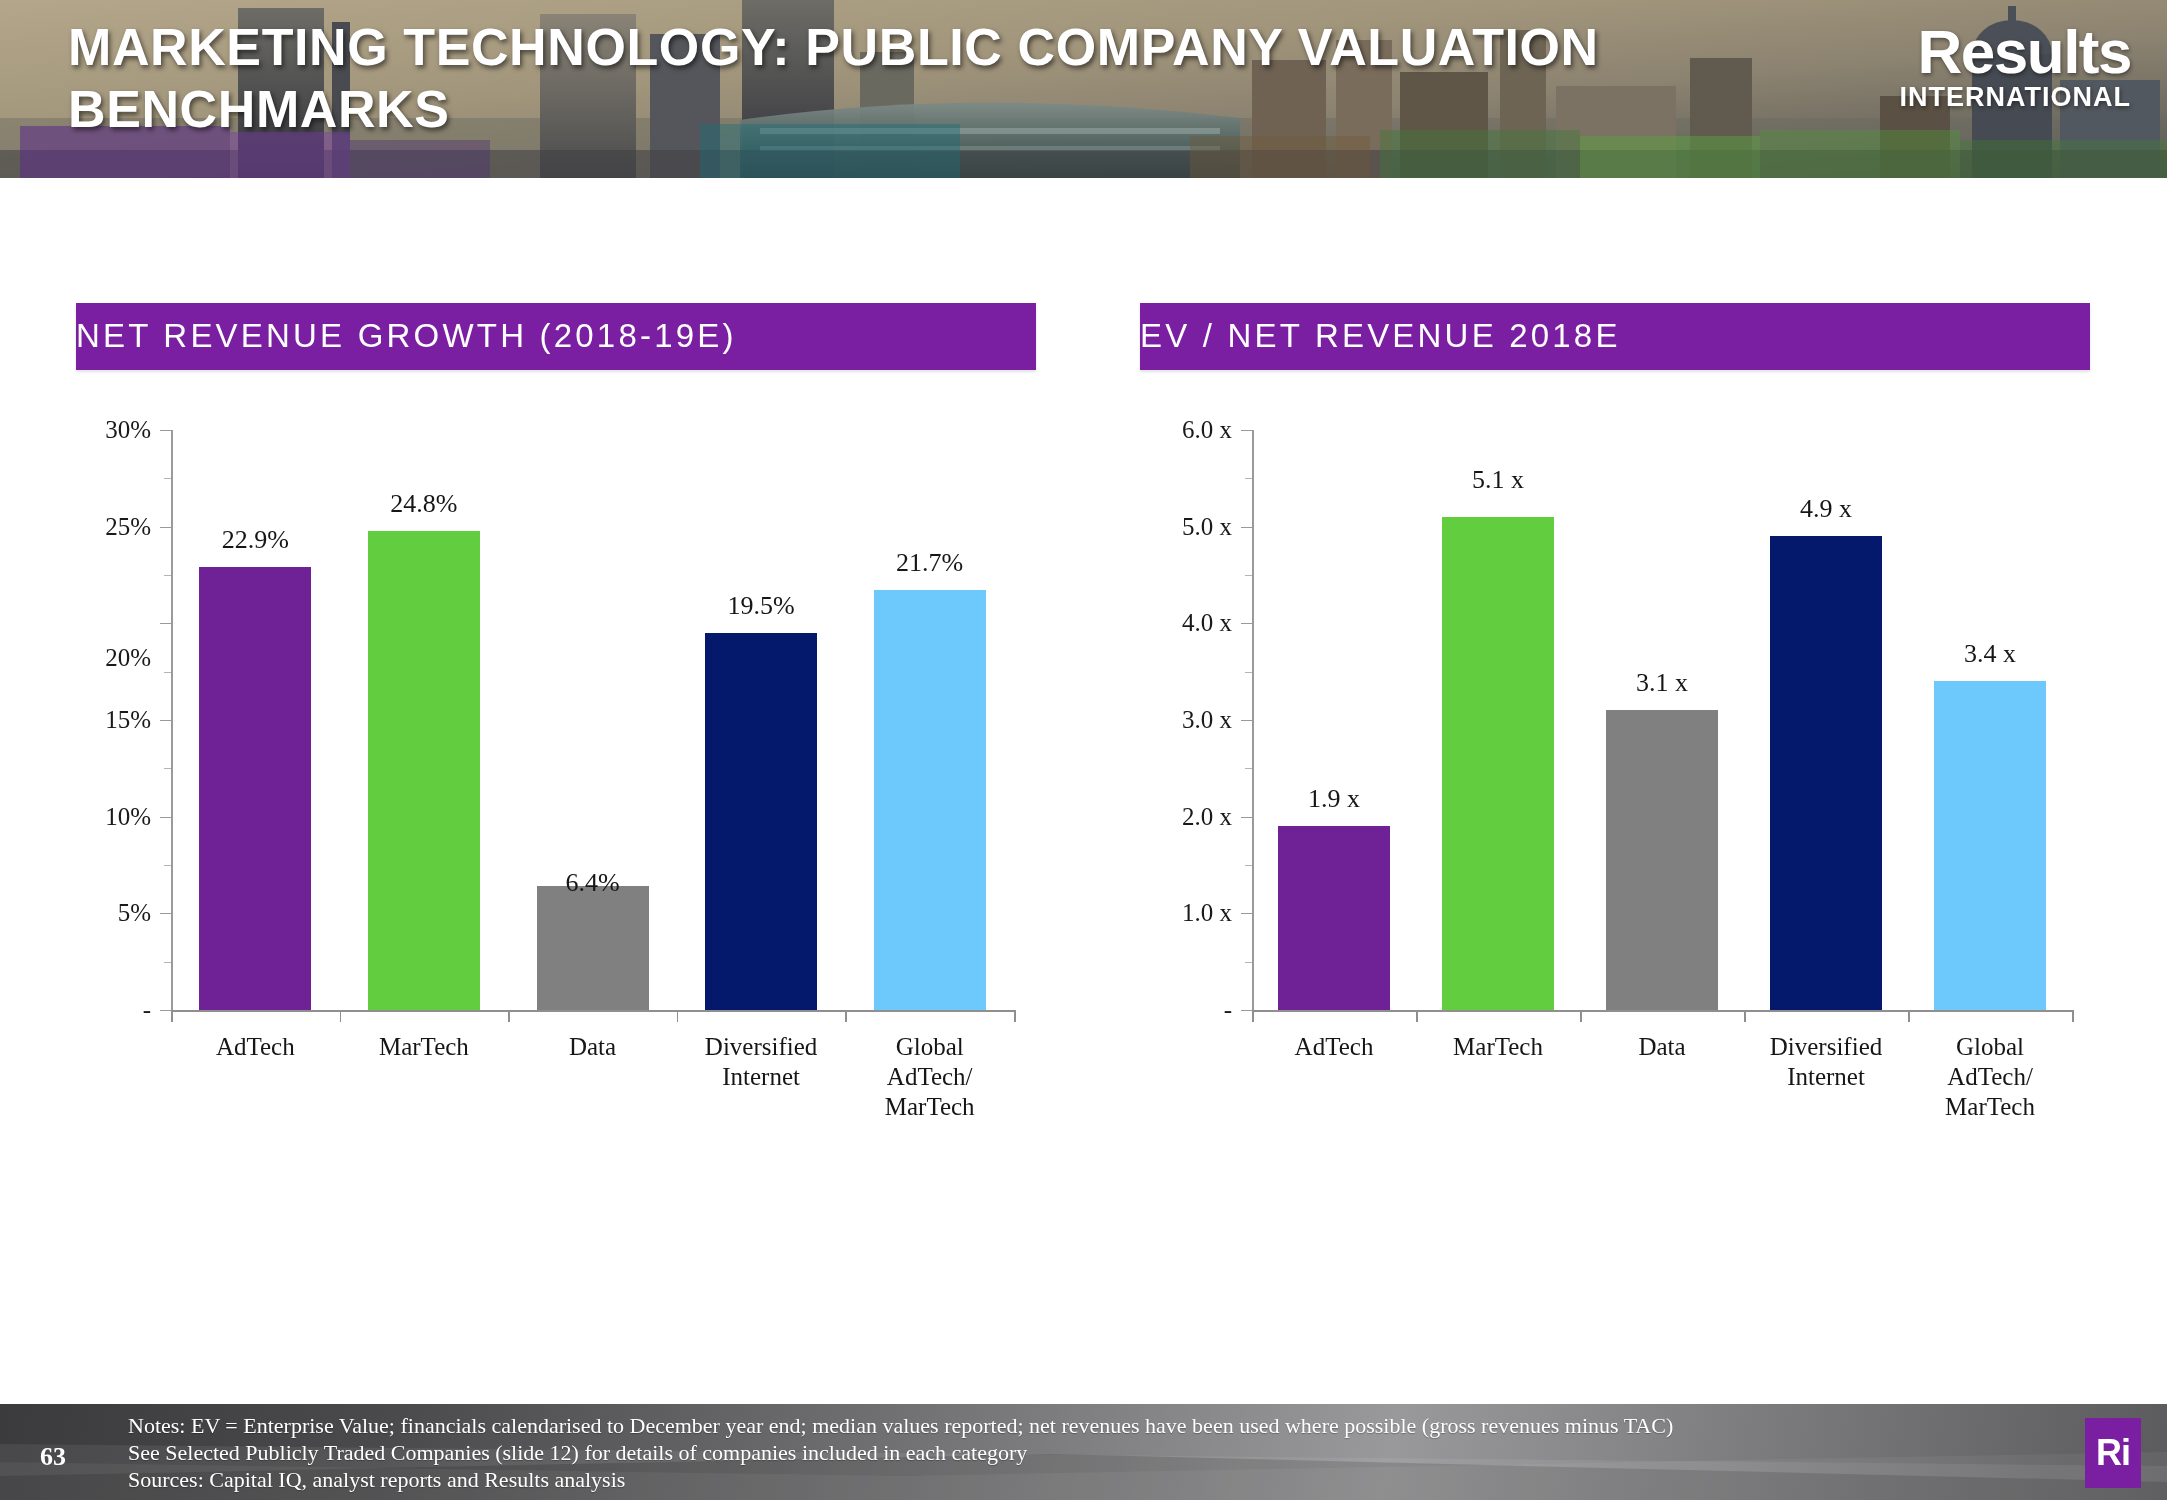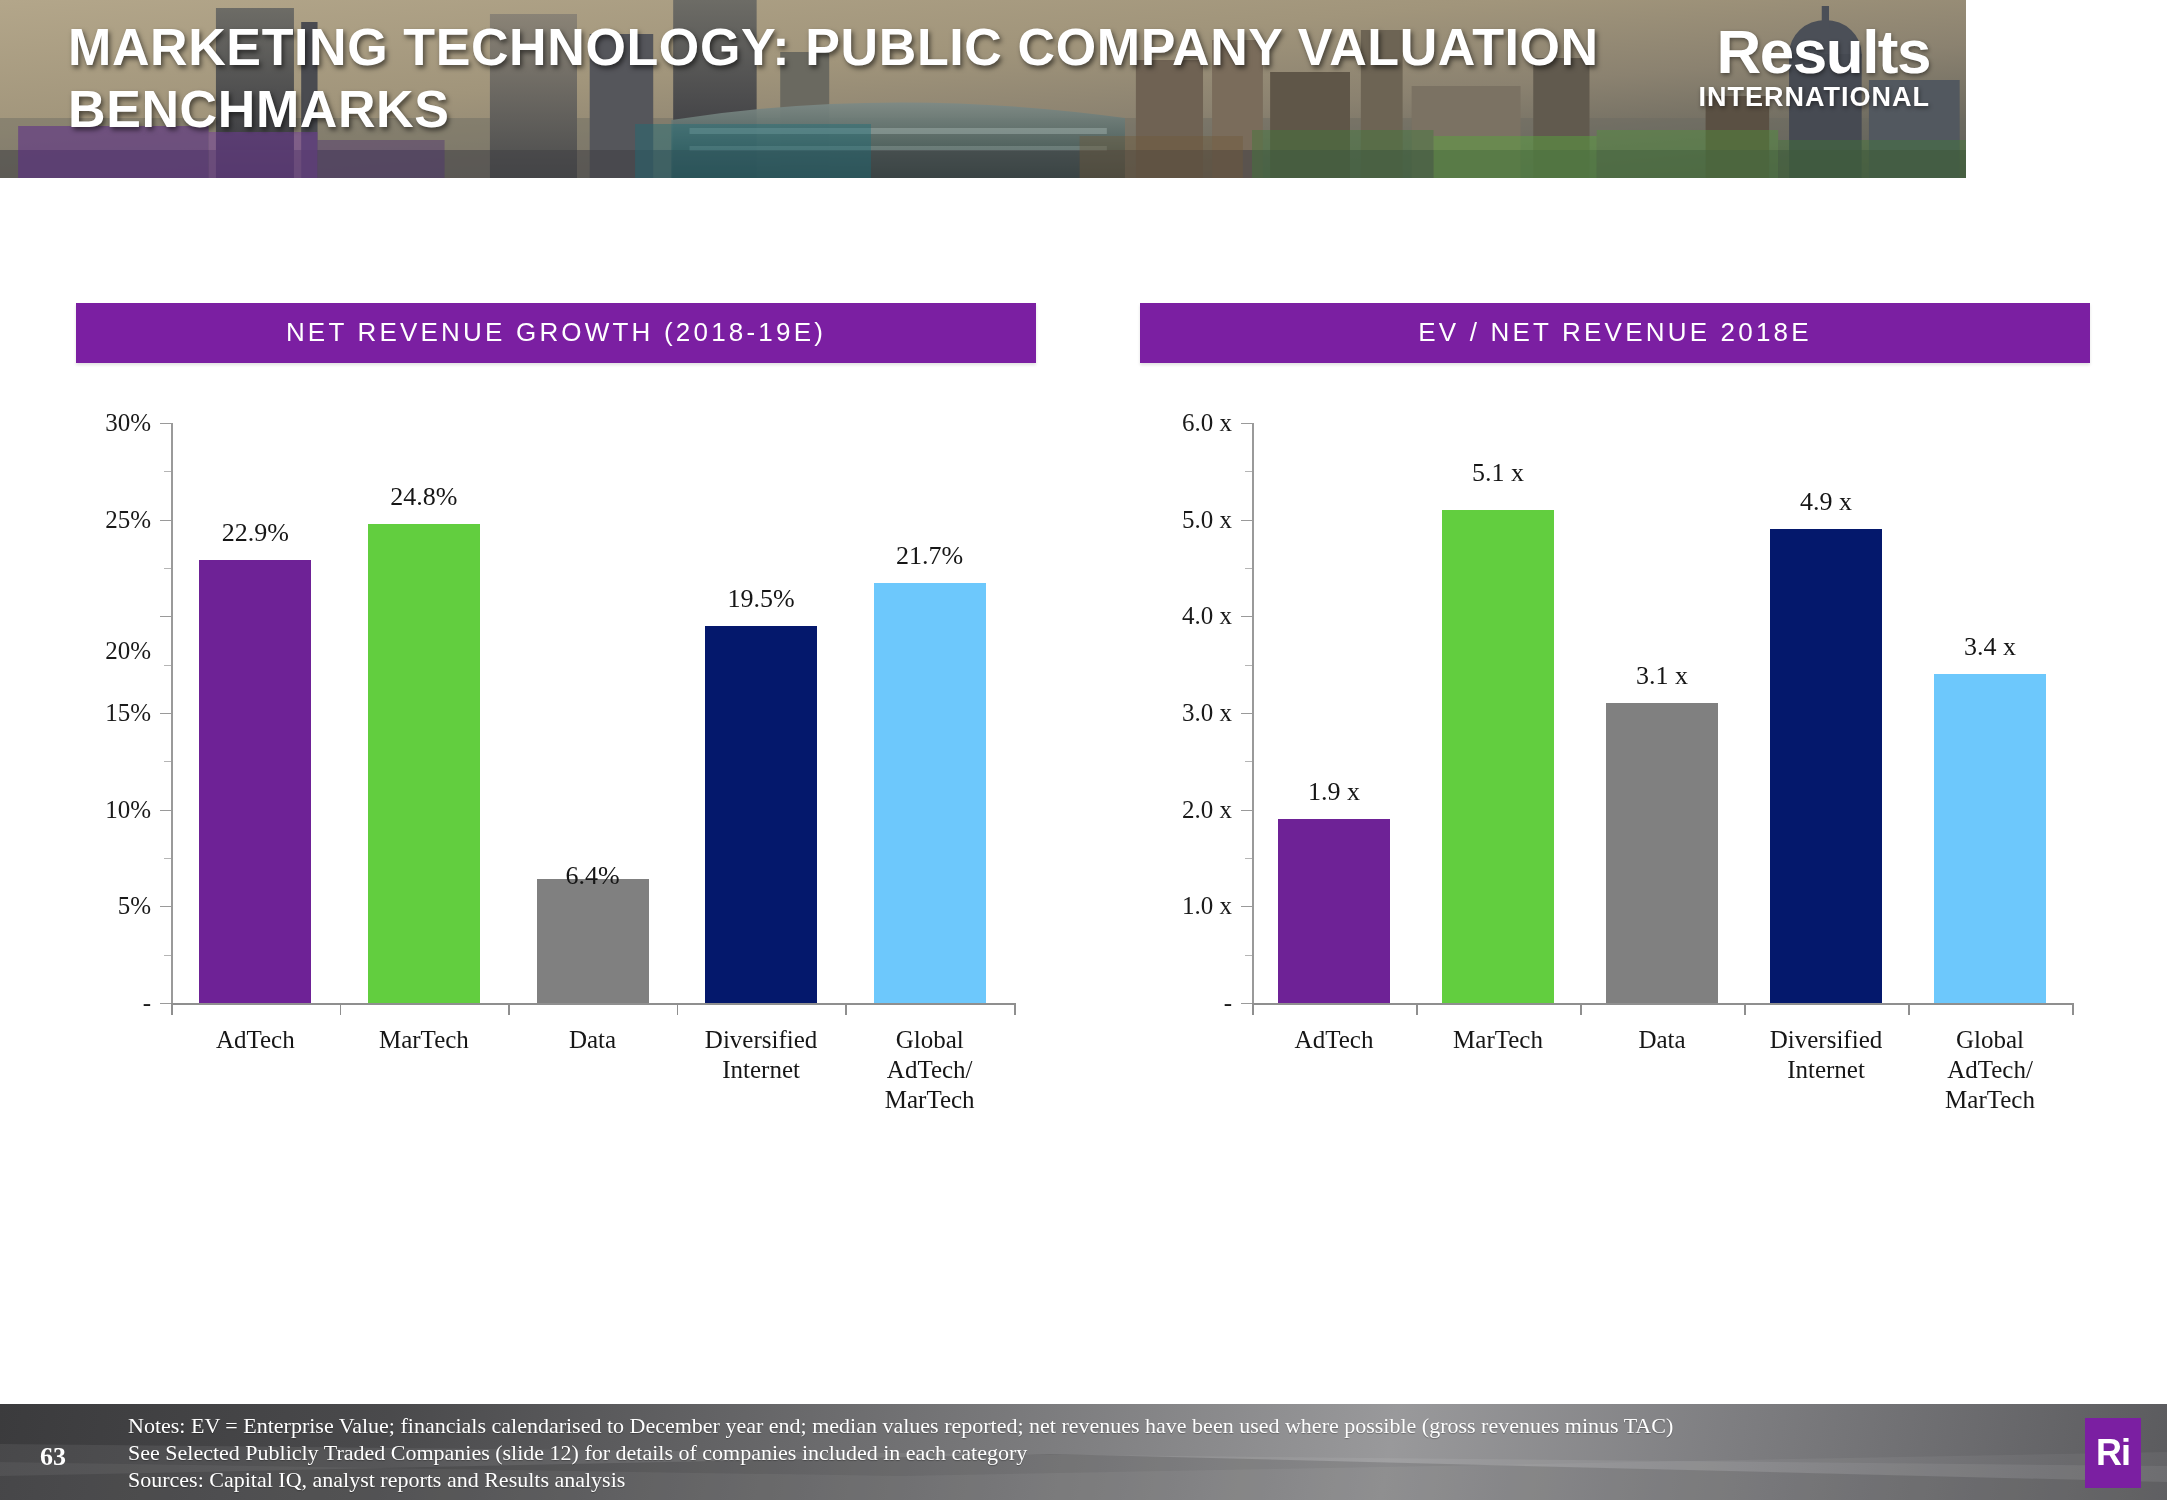--- a/index.html
+++ b/index.html
@@ -8,21 +8,21 @@
     font-family: "Liberation Sans", sans-serif;
     background: #ffffff;
     position: relative;
     overflow: hidden;
   }
 
   
   .header {
     position: absolute;
     left: 0; top: 0;
-    width: 1966px; height: 178px;
+    width: 2167px; height: 178px;
     overflow: hidden;
     background: linear-gradient(180deg, #a79a7e 0%, #9d9079 30%, #7d7566 60%, #5a5a55 100%);
   }
   .sky {
     position: absolute; left: 0; top: 0; width: 100%; height: 100%;
     background: linear-gradient(175deg, #b3a68a 0%, #a1957b 38%, #8b8270 62%, #6a685e 85%, #4e4f4c 100%);
   }
   .skyline { position: absolute; left: 0; top: 0; width: 100%; height: 100%; }
 
   .header-title {
@@ -53,22 +53,22 @@
   .logo-sub {
     font-size: 27px; font-weight: bold; line-height: 30px;
     letter-spacing: 1.0px;
   }
 
   
   .panel { position: absolute; }
   .panel-title {
     background: #7B1FA2;
     color: #ffffff;
-    text-align: center;
-    font-size: 26px;
+    text-align: left;
+    font-size: 33px;
     letter-spacing: 3.2px;
     padding: 14px 0 15px;
     box-shadow: 0 2px 3px rgba(0,0,0,.12);
   }
   .plot {
     position: relative;
     background: #ffffff;
   }
   .axis-label {
     position: absolute;

